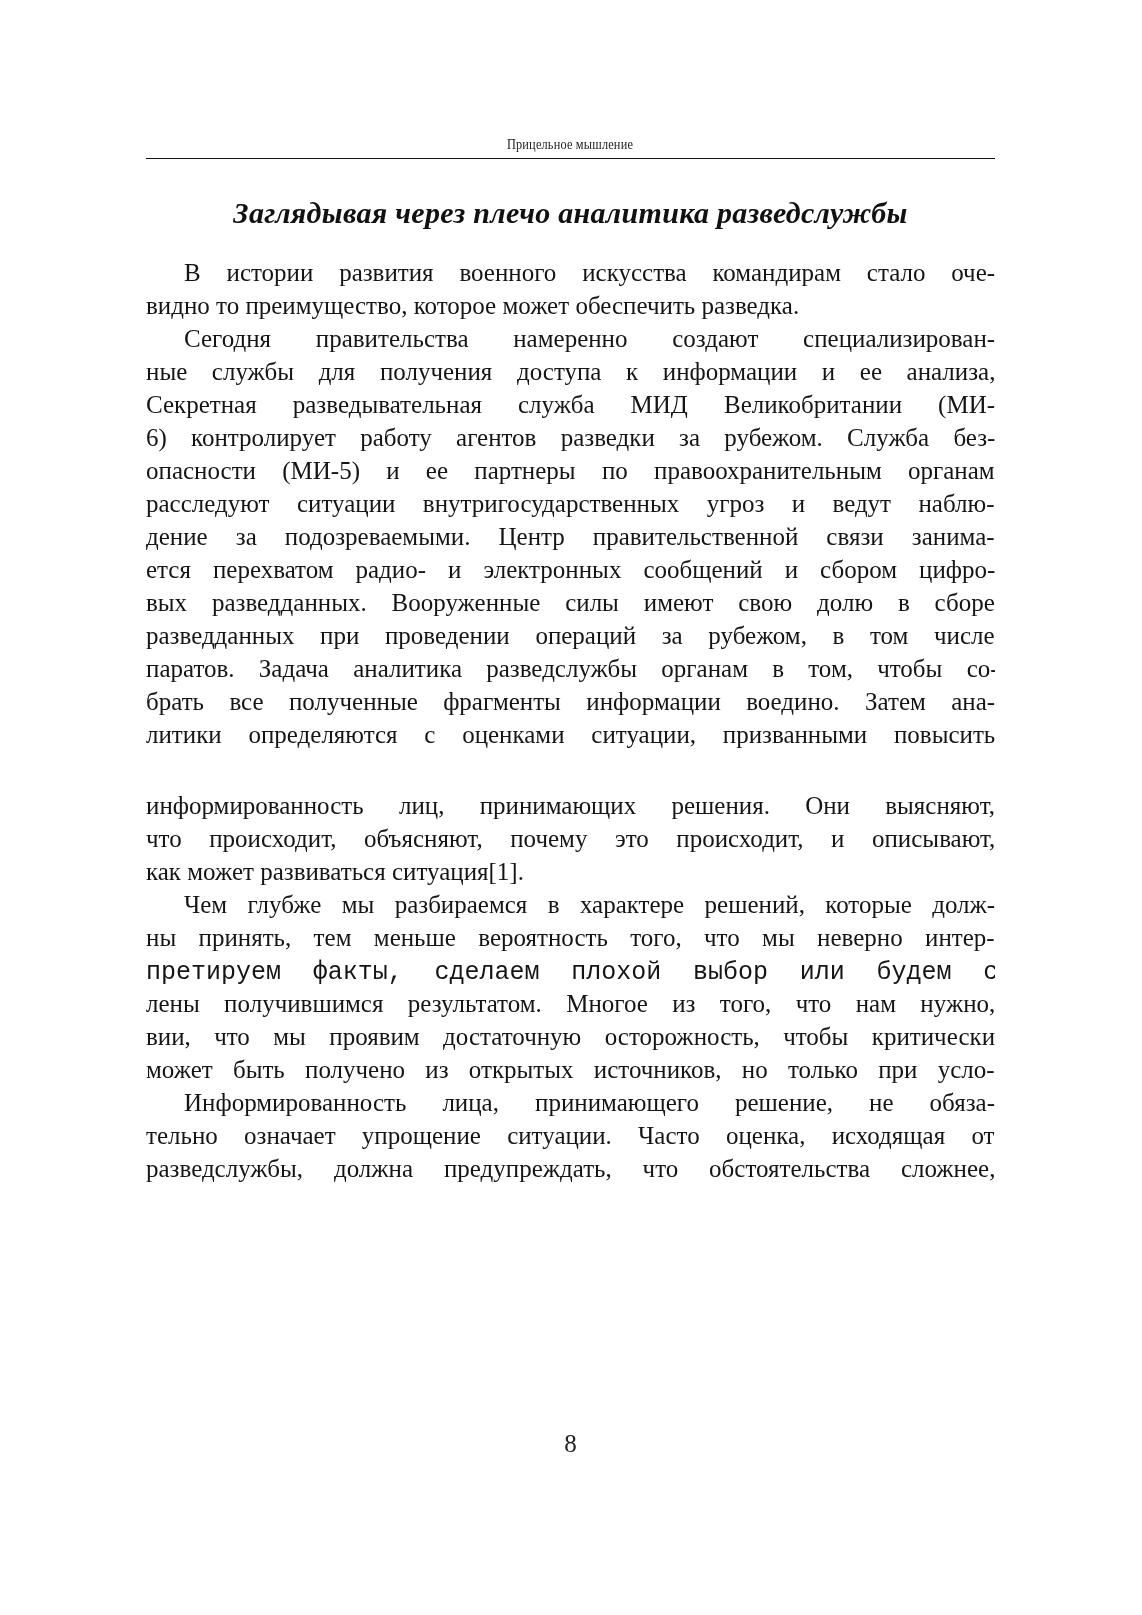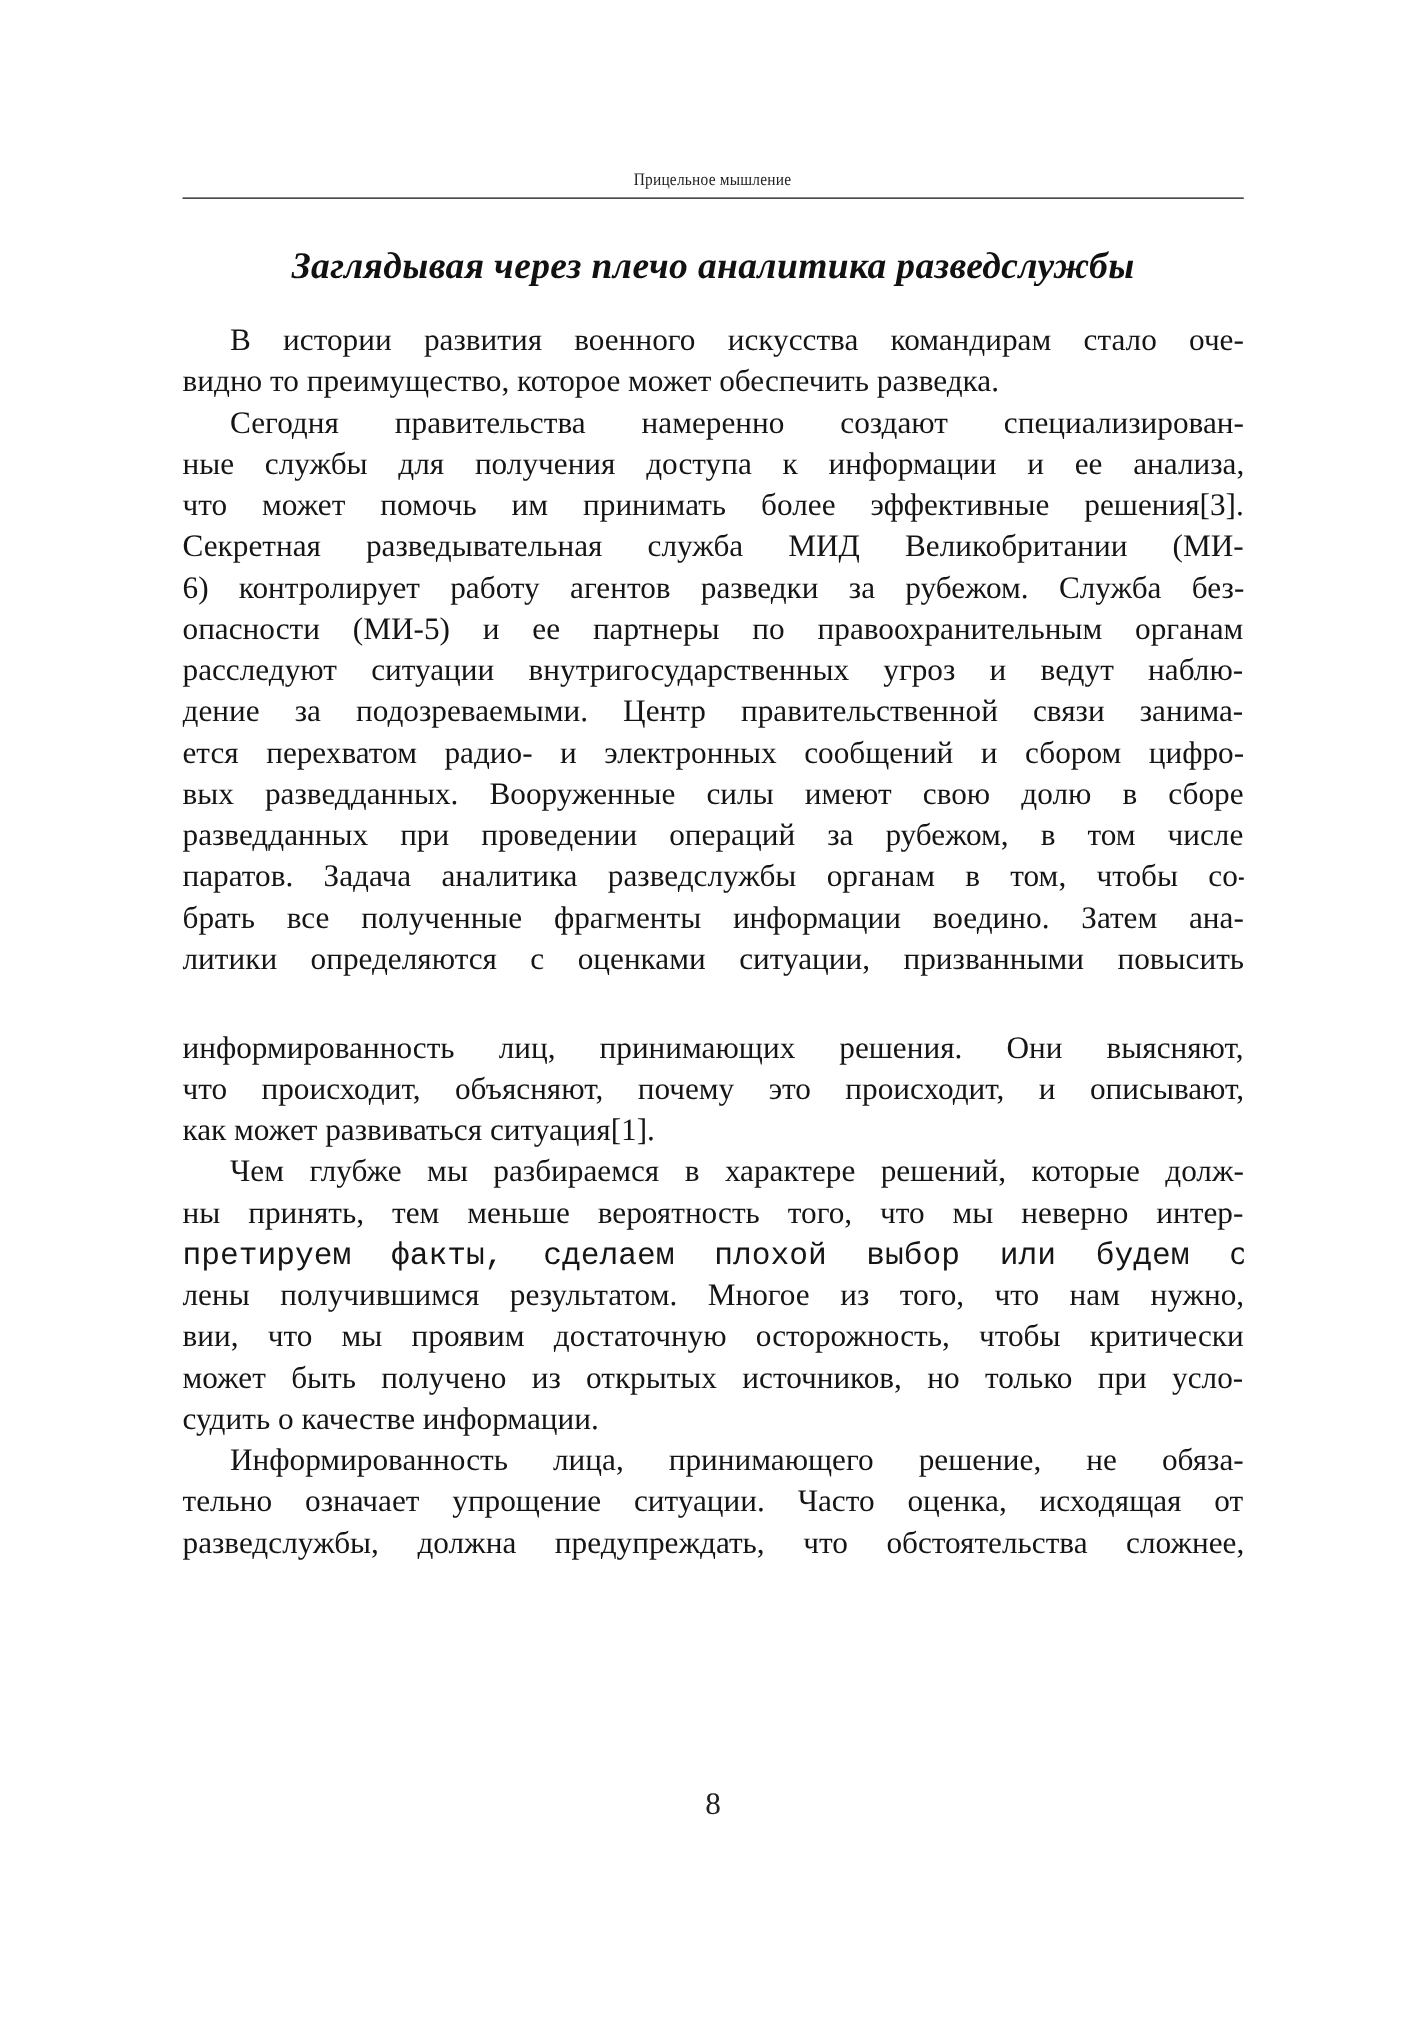--- a/index.html
+++ b/index.html
@@ -98,21 +98,20 @@
   <div class="body-text">
 
     <div>
       <div class="line indent" style="white-space: nowrap;"><span style="display: inline-block; white-space: nowrap; word-spacing: 19.5714px;">В истории развития военного искусства командирам стало оче-</span></div>
       <div class="line last" style="white-space: nowrap;"><span style="display: inline-block; white-space: nowrap;">видно то преимущество, которое может обеспечить разведка.</span></div>
     </div>
 
     <div>
       <div class="line indent" style="white-space: nowrap;"><span style="display: inline-block; white-space: nowrap; word-spacing: 38.5px;">Сегодня правительства намеренно создают специализирован-</span></div>
       <div class="line" style="white-space: nowrap;"><span style="display: inline-block; white-space: nowrap; word-spacing: 18.3333px;">ные службы для получения доступа к информации и ее анализа,</span></div>
-      <div class="line" style="white-space: nowrap;"><span style="display: inline-block; white-space: nowrap; word-spacing: 21.7143px;">что может помочь им принимать более эффективные решения[3].</span></div>
       <div class="line" style="white-space: nowrap;"><span style="display: inline-block; white-space: nowrap; word-spacing: 29.8px;">Секретная разведывательная служба МИД Великобритании (МИ-</span></div>
       <div class="line" style="white-space: nowrap;"><span style="display: inline-block; white-space: nowrap; word-spacing: 18px;">6) контролирует работу агентов разведки за рубежом. Служба без-</span></div>
       <div class="line" style="white-space: nowrap;"><span style="display: inline-block; white-space: nowrap; word-spacing: 20px;">опасности (МИ-5) и ее партнеры по правоохранительным органам</span></div>
       <div class="line" style="white-space: nowrap;"><span style="display: inline-block; white-space: nowrap; word-spacing: 21.1667px;">расследуют ситуации внутригосударственных угроз и ведут наблю-</span></div>
       <div class="line" style="white-space: nowrap;"><span style="display: inline-block; white-space: nowrap; word-spacing: 21.8333px;">дение за подозреваемыми. Центр правительственной связи занима-</span></div>
       <div class="line" style="white-space: nowrap;"><span style="display: inline-block; white-space: nowrap; word-spacing: 15.75px;">ется перехватом радио- и электронных сообщений и сбором цифро-</span></div>
       <div class="line" style="white-space: nowrap;"><span style="display: inline-block; white-space: nowrap; word-spacing: 18.625px;">вых разведданных. Вооруженные силы имеют свою долю в сборе</span></div>
       <div class="line" style="white-space: nowrap;"><span style="display: inline-block; white-space: nowrap; word-spacing: 19.375px;">разведданных при проведении операций за рубежом, в том числе</span></div>
       <div class="line" style="white-space: nowrap;"><span style="display: inline-block; white-space: nowrap; word-spacing: 18px;">паратов. Задача аналитика разведслужбы органам в том, чтобы со-</span></div>
       <div class="line" style="white-space: nowrap;"><span style="display: inline-block; white-space: nowrap; word-spacing: 19.1429px;">брать все полученные фрагменты информации воедино. Затем ана-</span></div>
@@ -122,21 +121,20 @@
       <div class="line last" style="white-space: nowrap;"><span style="display: inline-block; white-space: nowrap;">как может развиваться ситуация[1].</span></div>
     </div>
 
     <div>
       <div class="line indent" style="white-space: nowrap;"><span style="display: inline-block; white-space: nowrap; word-spacing: 14.125px;">Чем глубже мы разбираемся в характере решений, которые долж-</span></div>
       <div class="line" style="white-space: nowrap;"><span style="display: inline-block; white-space: nowrap; word-spacing: 16.1111px;">ны принять, тем меньше вероятность того, что мы неверно интер-</span></div>
       <div class="line" style="white-space: nowrap;"><span style="display: inline-block; white-space: nowrap; word-spacing: 16.75px; font-family: Liberation Mono, monospace;">претируем факты, сделаем плохой выбор или будем серьезно удив-</span></div>
       <div class="line" style="white-space: nowrap;"><span style="display: inline-block; white-space: nowrap; word-spacing: 18.125px;">лены получившимся результатом. Многое из того, что нам нужно,</span></div>
       <div class="line" style="white-space: nowrap;"><span style="display: inline-block; white-space: nowrap; word-spacing: 17.1429px;">вии, что мы проявим достаточную осторожность, чтобы критически</span></div>
       <div class="line" style="white-space: nowrap;"><span style="display: inline-block; white-space: nowrap; word-spacing: 14px;">может быть получено из открытых источников, но только при усло-</span></div>
-      <div class="line last" style="white-space: nowrap;"><span style="display: inline-block; white-space: nowrap;">судить о качестве информации.</span></div>
     </div>
 
     <div>
       <div class="line indent" style="white-space: nowrap;"><span style="display: inline-block; white-space: nowrap; word-spacing: 29.8px;">Информированность лица, принимающего решение, не обяза-</span></div>
       <div class="line" style="white-space: nowrap;"><span style="display: inline-block; white-space: nowrap; word-spacing: 20px;">тельно означает упрощение ситуации. Часто оценка, исходящая от</span></div>
       <div class="line" style="white-space: nowrap;"><span style="display: inline-block; white-space: nowrap; word-spacing: 24.6px;">разведслужбы, должна предупреждать, что обстоятельства сложнее,</span></div>
     </div>
 
   </div>
 

